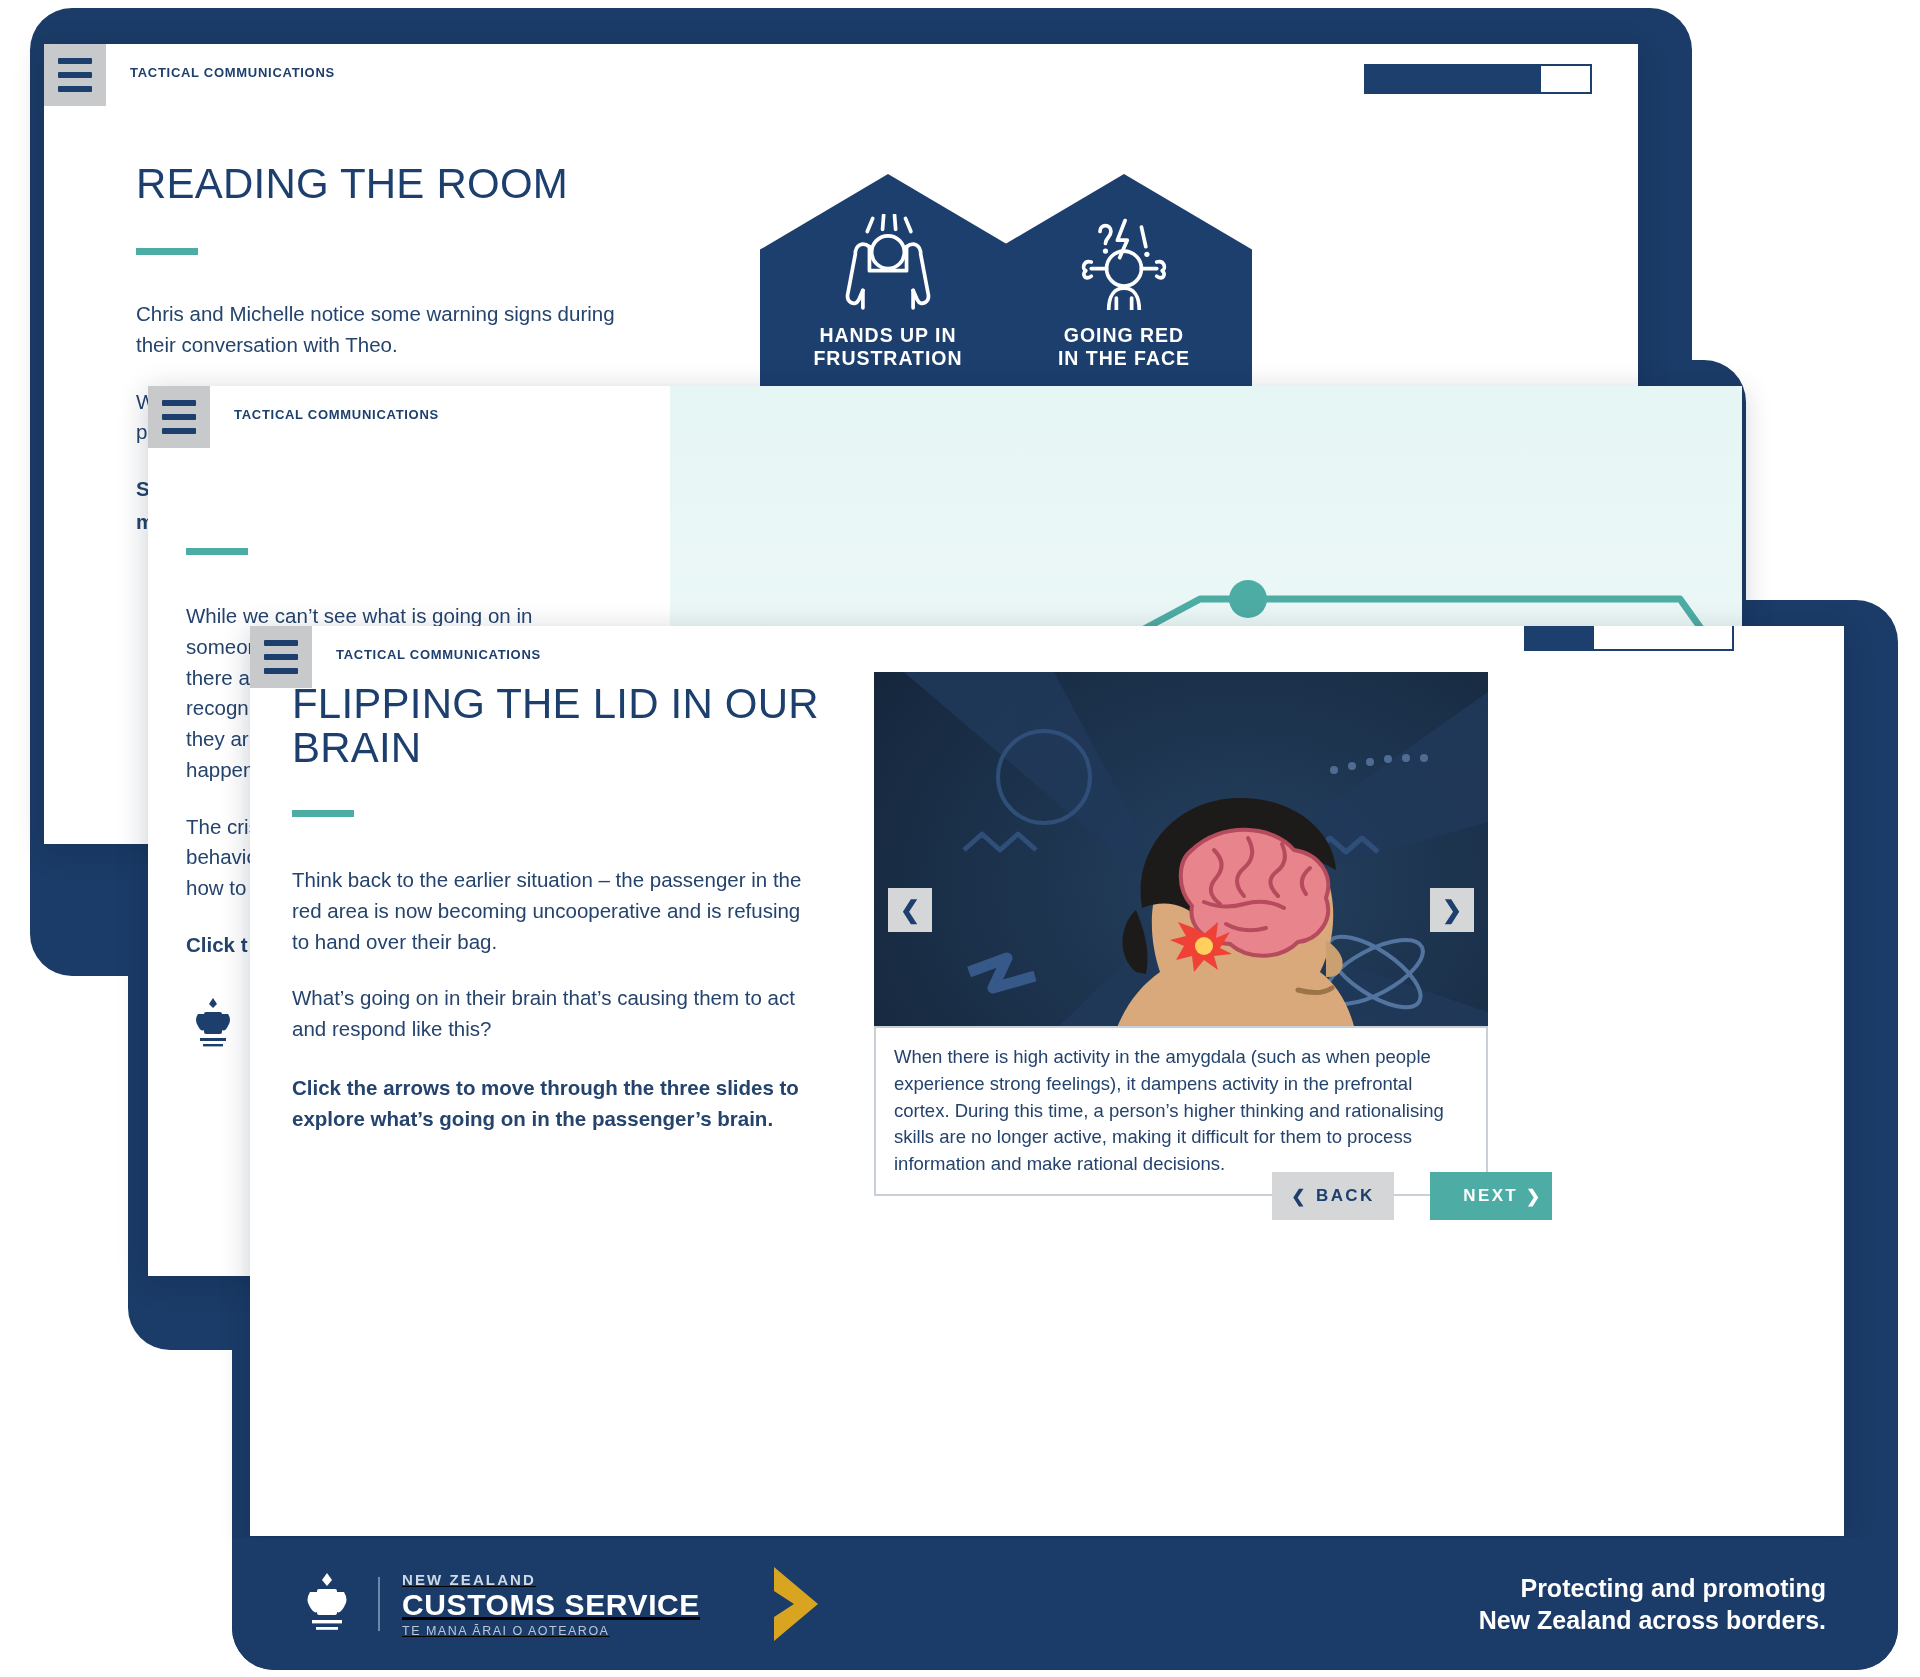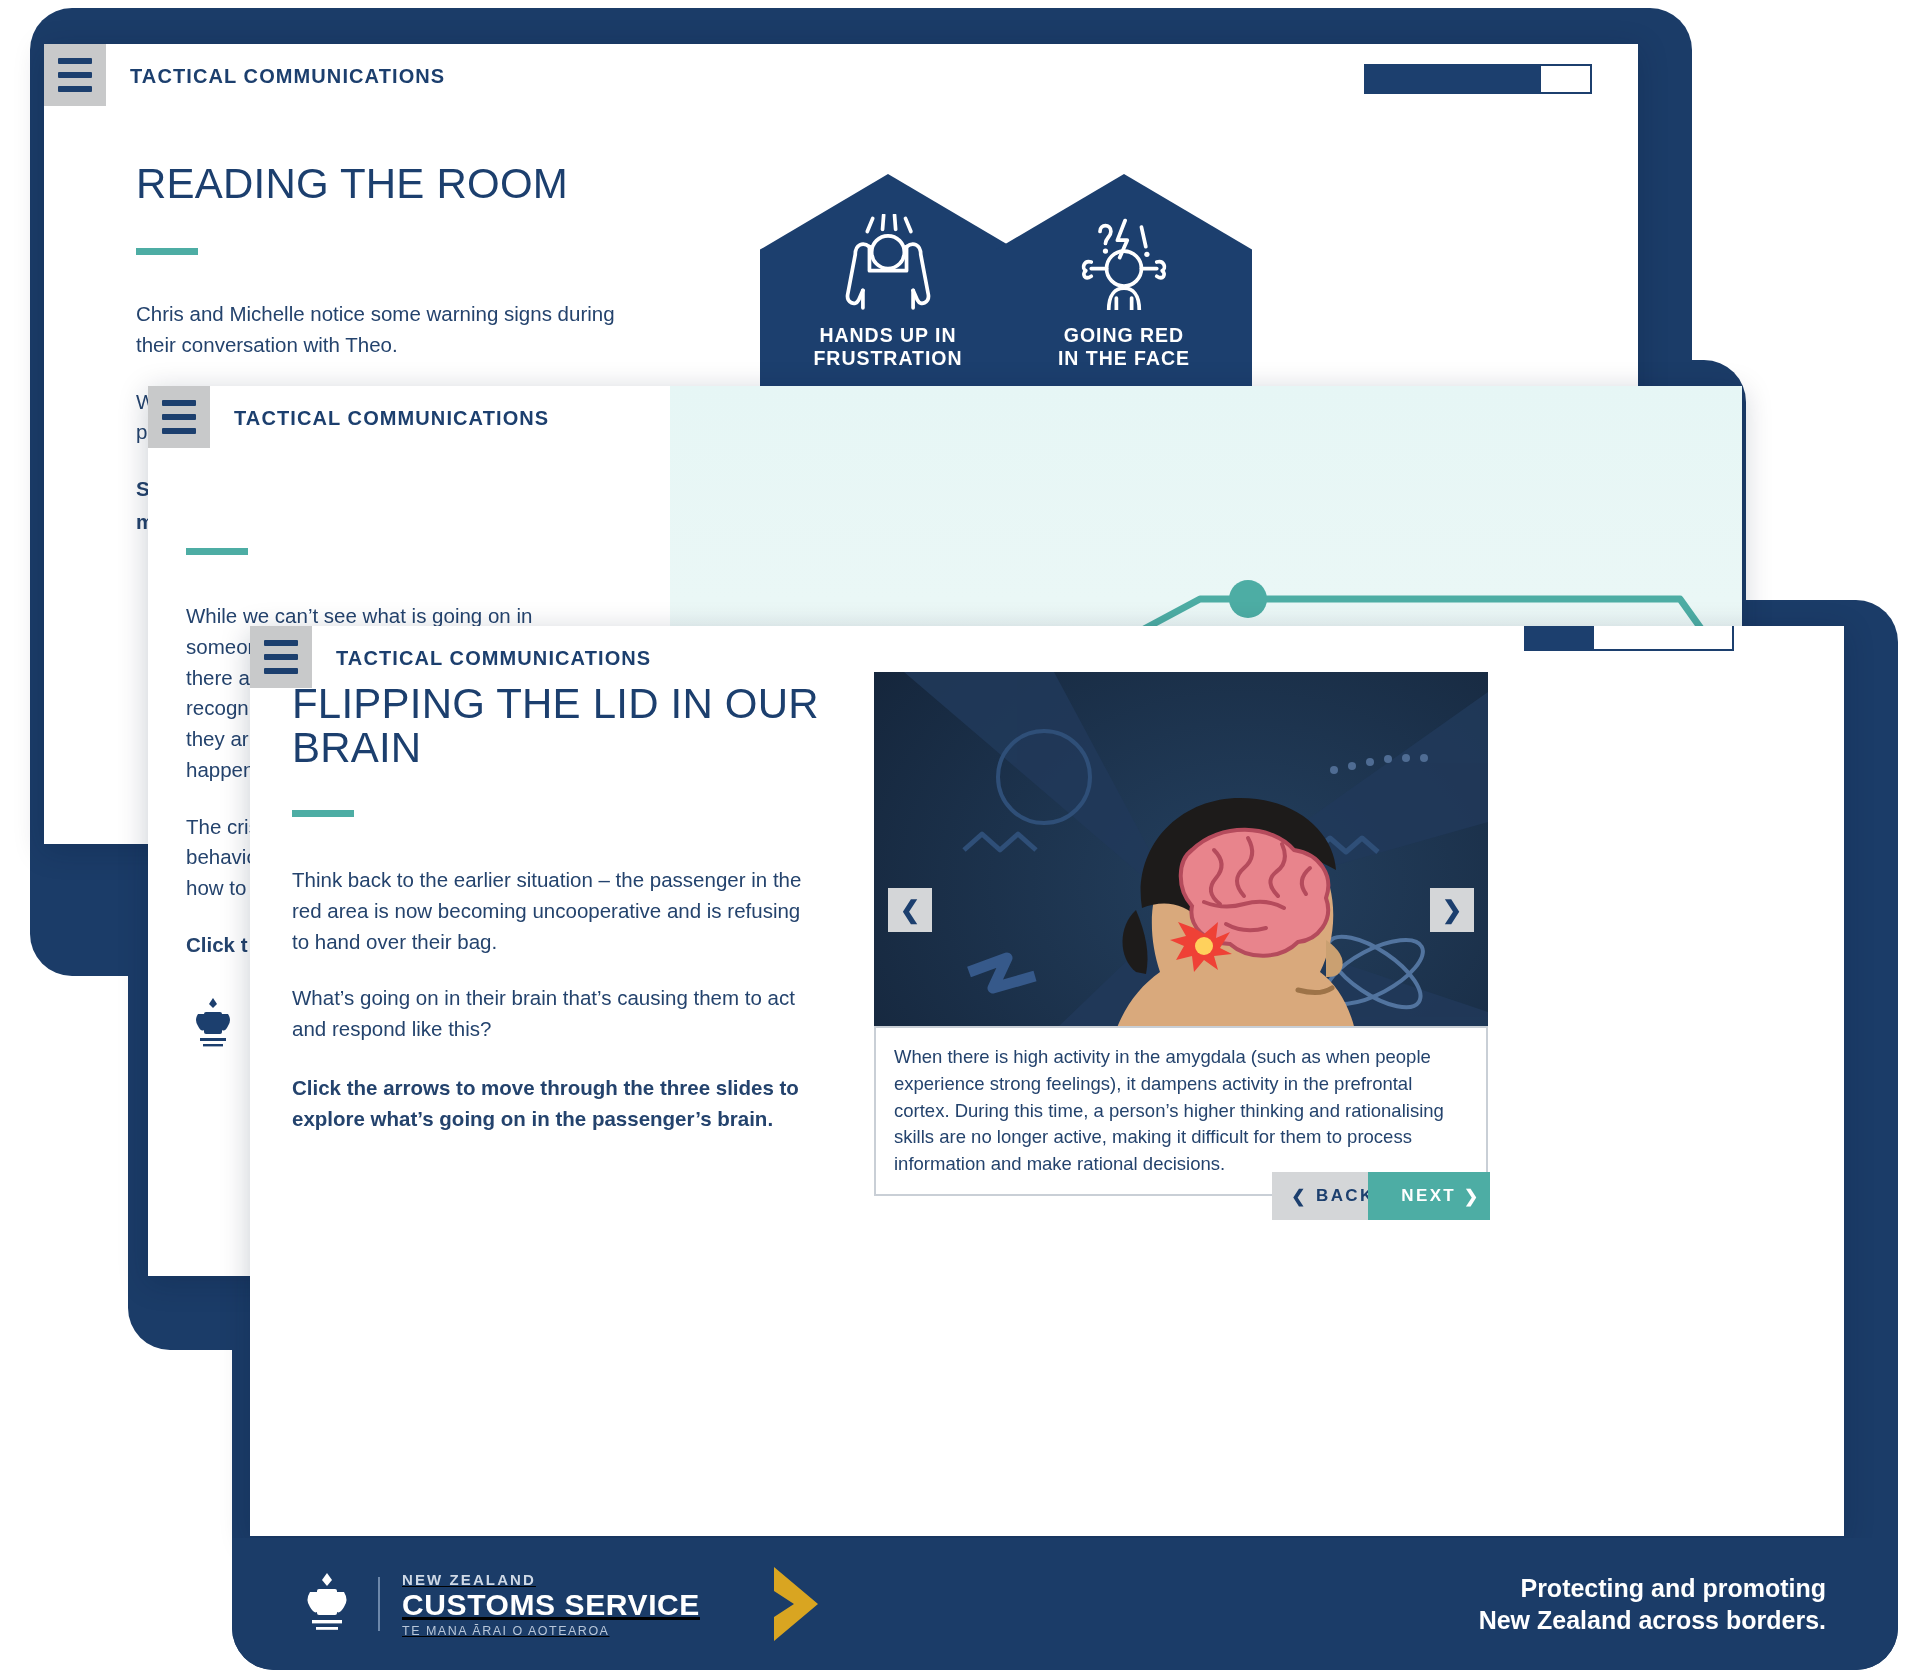--- a/index.html
+++ b/index.html
@@ -37,21 +37,21 @@
   .burger {
     position: absolute; left: 0; top: 0;
     width: 62px; height: 62px;
     background: #c8c9ca;
     display: flex; flex-direction: column;
     align-items: center; justify-content: center; gap: 8px;
   }
   .burger span { display:block; width: 34px; height: 6px; background:#1c3f6e; border-radius:1px; }
   .brandline {
     position: absolute; left: 86px; top: 21px;
-    font-size: 20px; font-weight: 700; letter-spacing: .055em;
+    font-size: 13px; font-weight: 700; letter-spacing: .055em;
     color: #1c3f6e;
     text-align: center;
   }
 
   
   .progress {
     position: absolute; height: 30px;
     border: 2px solid #1c3f6e; background: #ffffff;
     display: flex; align-items: stretch;
   }
@@ -355,21 +355,21 @@
 
     <div style="position:absolute; left:624px; top:400px; width:614px; min-height:125px;
                 background:#fff; border:2px solid #c9cfd6; padding:16px 18px;">
       <p style="font-size:18.5px; line-height:1.45; color:#24436d;">When there is high activity in the amygdala (such as when people experience strong feelings), it dampens activity in the prefrontal cortex. During this time, a person’s higher thinking and rationalising skills are no longer active, making it difficult for them to process information and make rational decisions.</p>
     </div>
 
     <div class="navbtn back" style="left:1022px; top:546px;">
       <span>❮</span>
       <span>BACK</span>
     </div>
-    <div class="navbtn" style="left:1118px; top:546px;padding-left:24px;">
+    <div class="navbtn" style="left:1180px; top:546px;padding-left:24px;">
       <span>NEXT</span>
       <span>❯</span>
     </div>
   </div>
 
   <div class="pfooter">
     <div class="pf-logo">
       <svg class="crest" width="58" height="66" viewBox="0 0 58 66">
         <g fill="#ffffff">
           <path d="M29 2 L34 9 L29 15 L24 9 Z"></path>

